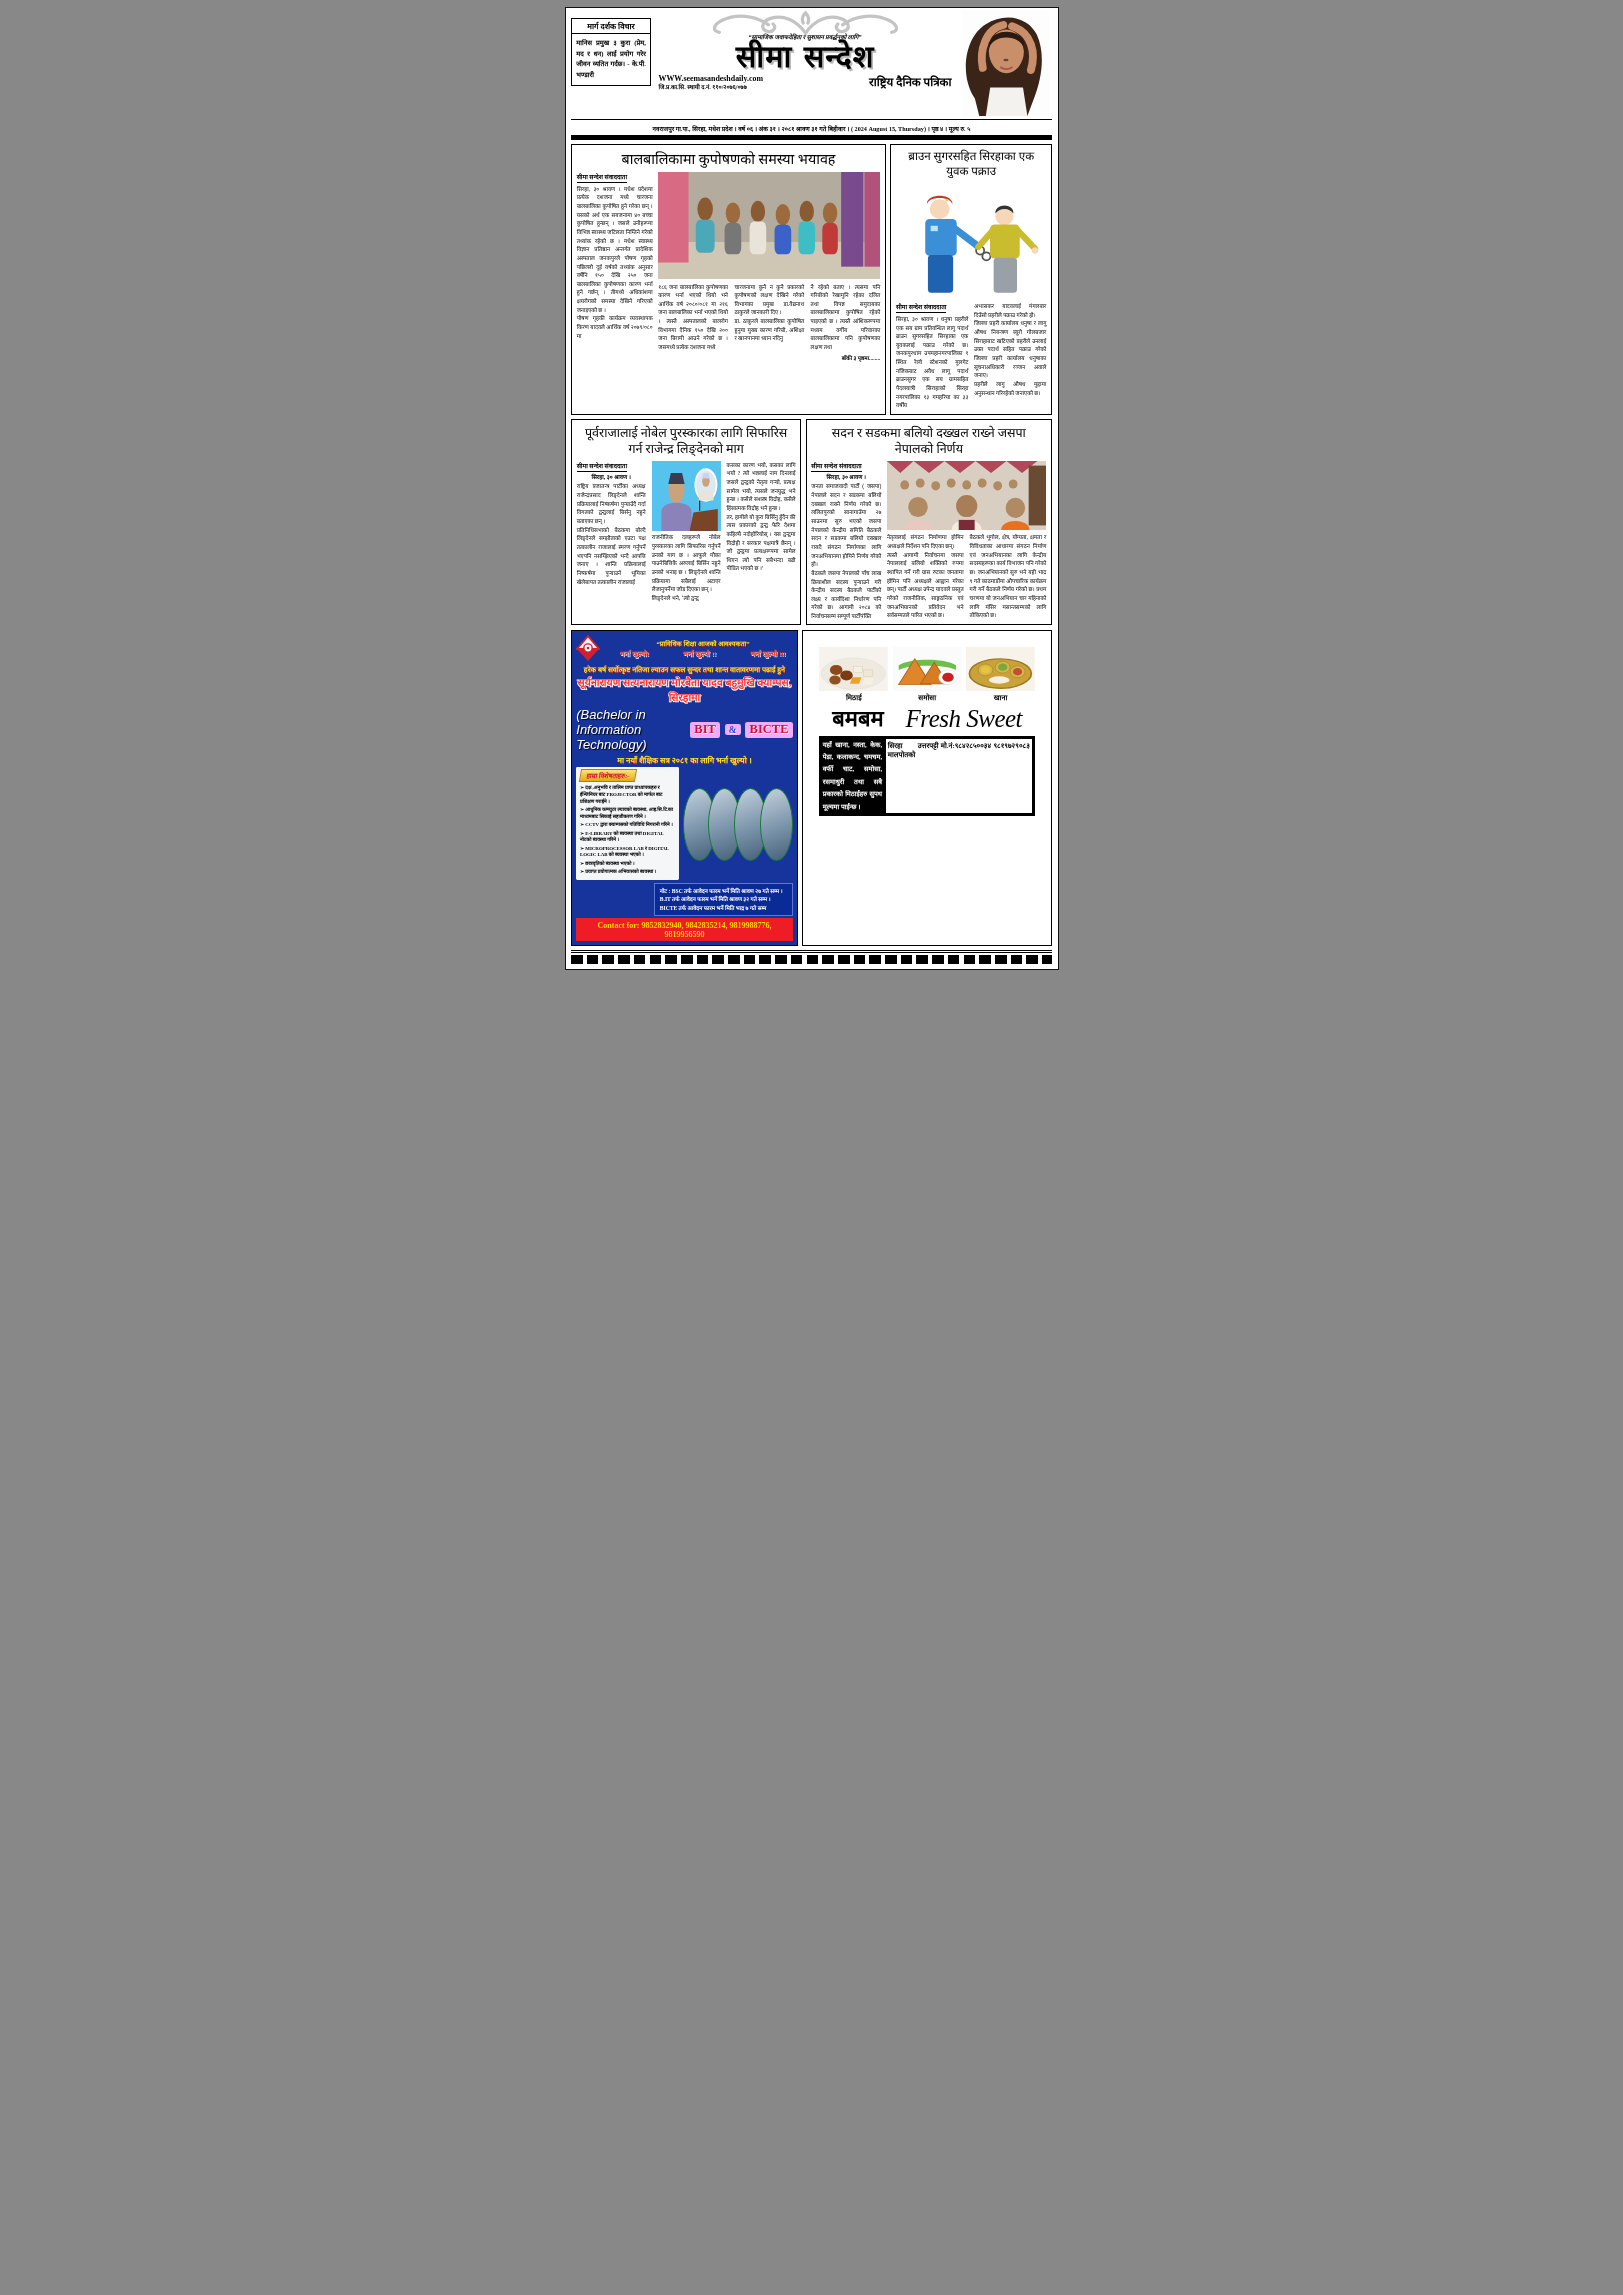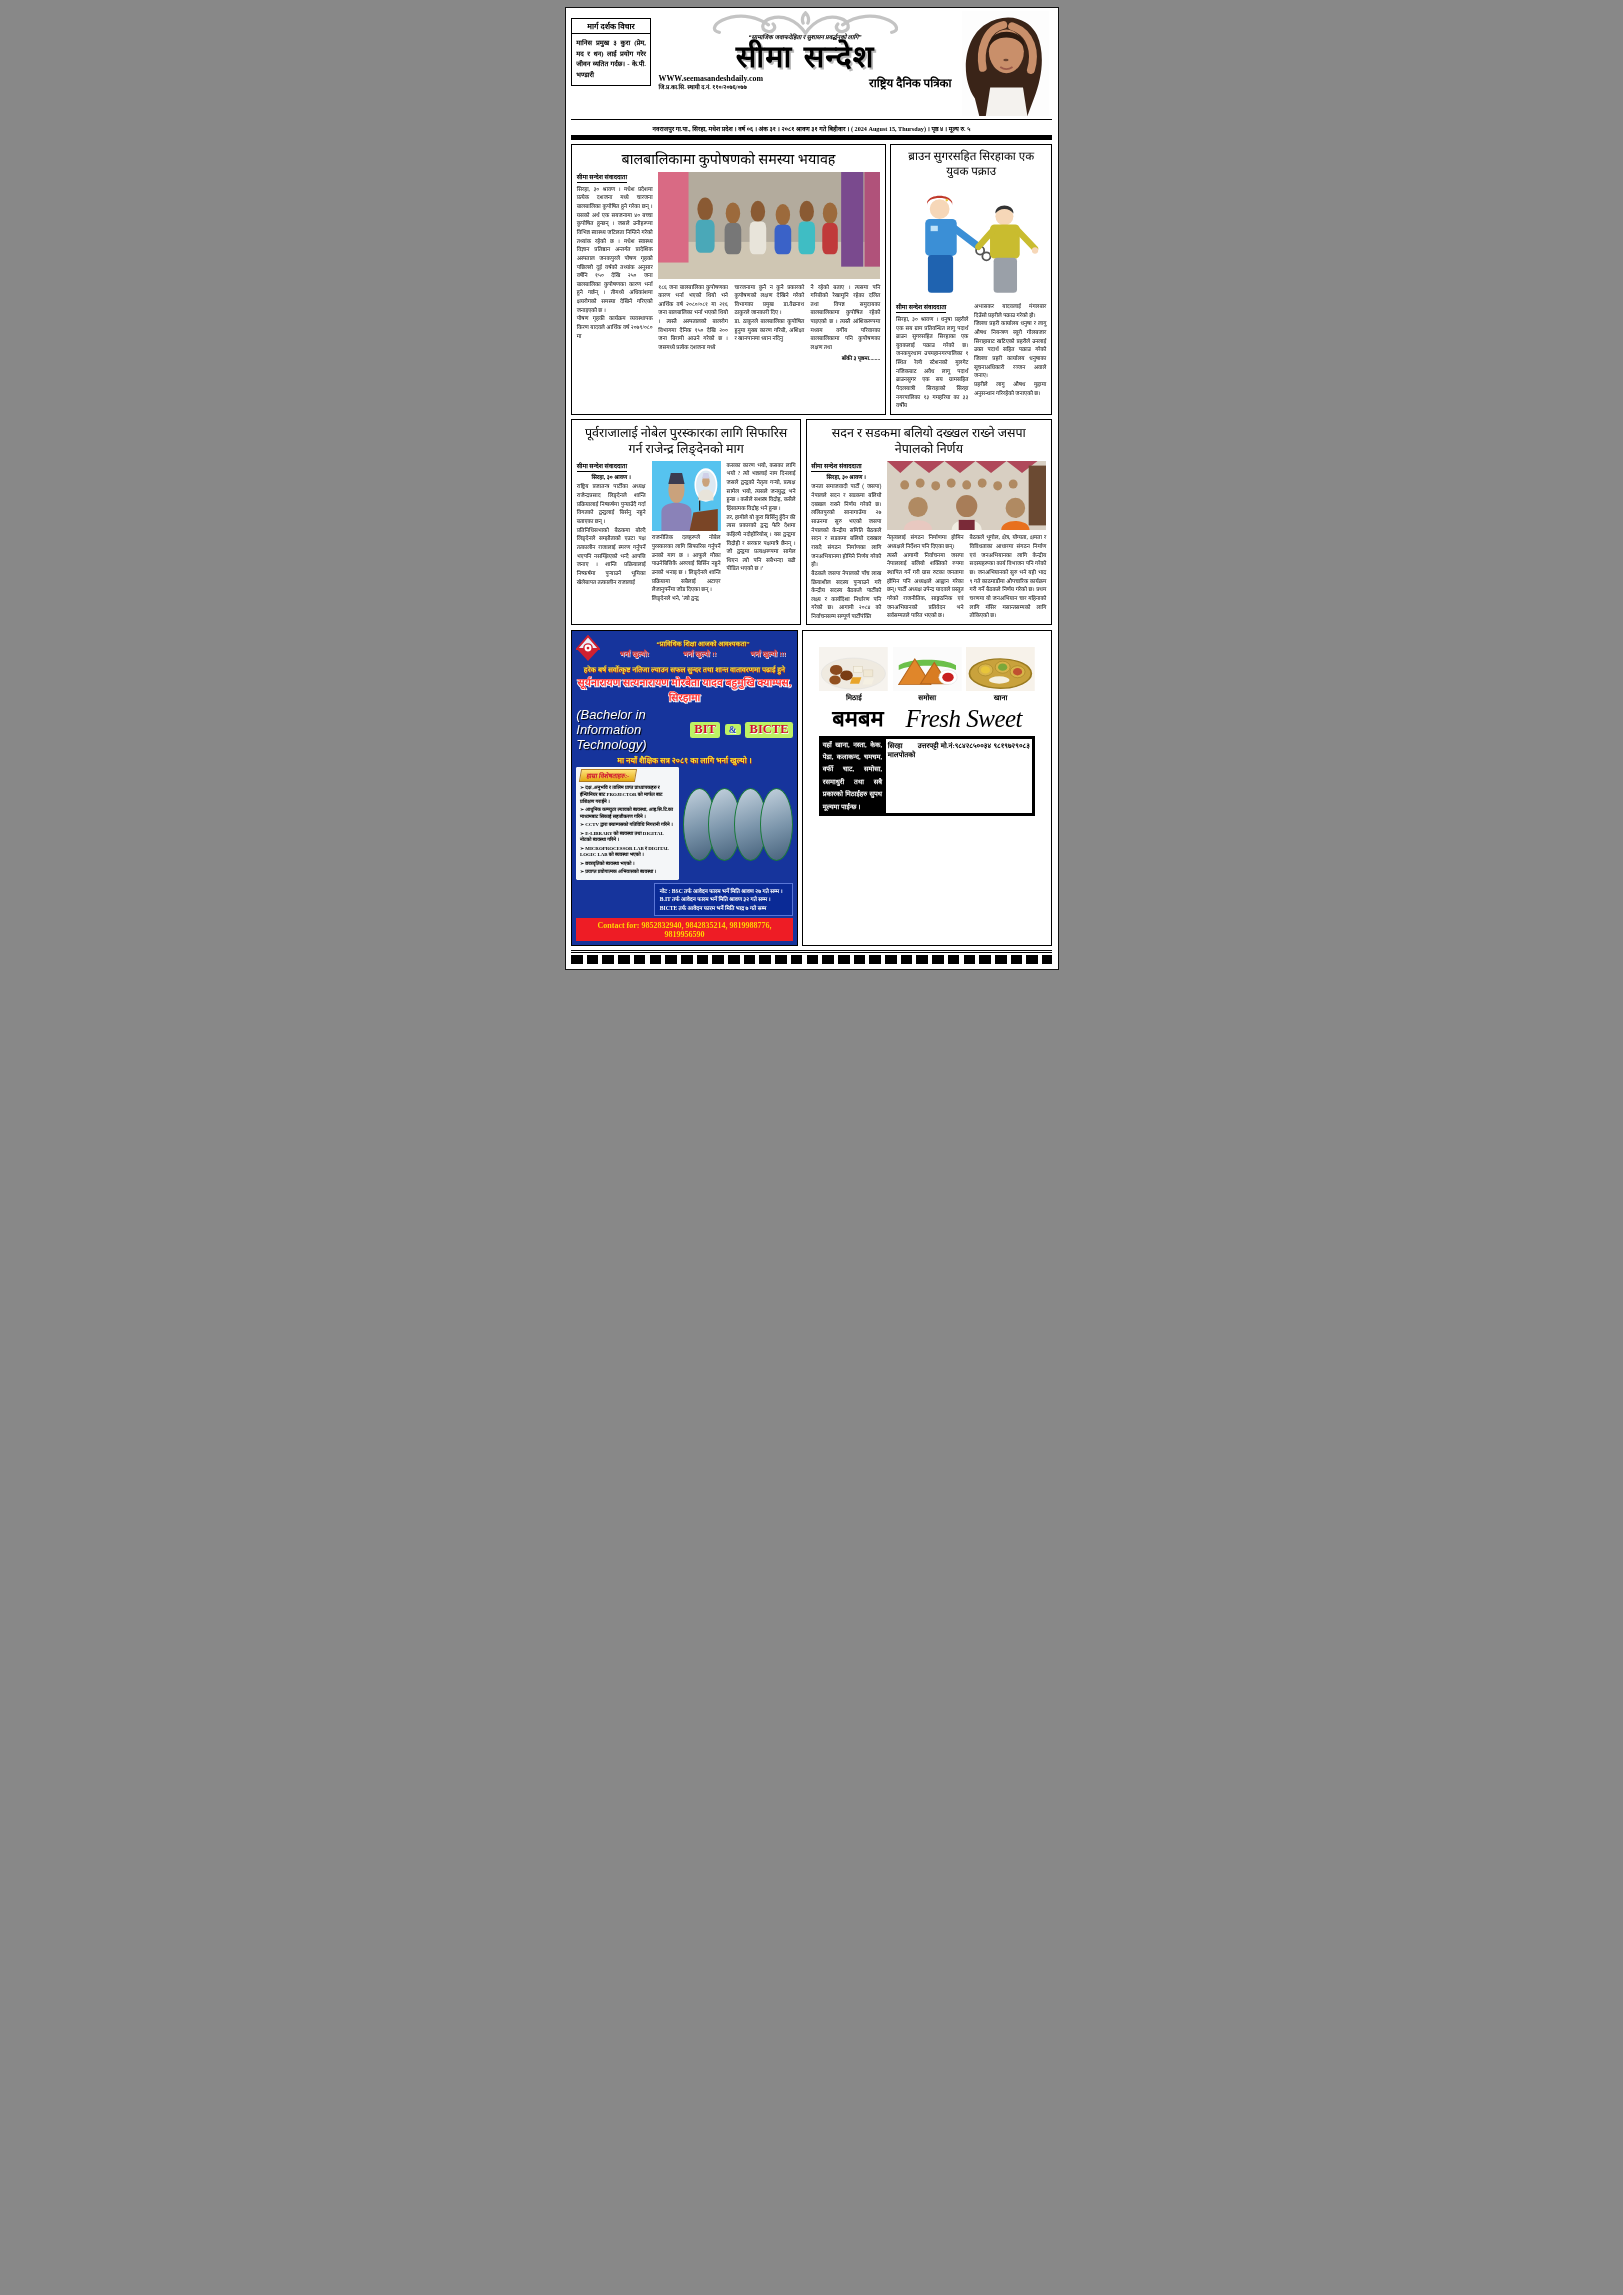--- a/index.html
+++ b/index.html
@@ -10,21 +10,21 @@
   .header { display:grid; grid-template-columns:80px 1fr 93px; gap:4.6px; }
   .guide-box { border:1.4px solid #000; margin-top:6.5px; align-self:start; }
   .guide-title { text-align:center; font-weight:bold; font-size:7.9px; padding:2.3px 1.9px; border-bottom:1.9px solid #000; }
   .guide-body { padding:3.7px 4.2px 4.6px; font-size:6.7px; font-weight:bold; text-align:justify; line-height:1.6; white-space:pre-line; }
 
   .masthead { text-align:center; position:relative; }
   .ornament { width:241px; height:25px; display:block; margin:0 auto -2.8px; }
   .tagline { font-size:6px; font-weight:bold; font-style:italic; }
   .mast-title { font-size:30.5px; font-weight:900; margin:0; line-height:1.05; letter-spacing:0.9px;
                 font-family:"DejaVu Sans", sans-serif; text-shadow:1.9px 1.9px 0 #b9b9b9; }
-  .mast-bottom { display:flex; justify-content:space-between; align-items:center; padding:0.9px 2.8px 0; }
+  .mast-bottom { display:flex; justify-content:space-between; align-items:flex-start; padding:0.9px 2.8px 0; }
   .website { font-size:7.9px; font-weight:bold; }
   .registration { font-size:6px; font-weight:bold; text-align:left; }
   .subtitle { font-size:11.6px; font-weight:900; }
   .model-photo { width:93px; height:105px; overflow:hidden; }
   .model-photo svg { width:100%; height:100%; }
 
   
   .dateline { border-top:1.4px solid #000; margin-top:2.8px; padding:3.7px 0 2.8px; text-align:center; font-weight:bold; font-size:6.2px; }
   .thick-rule { height:4.2px; background:#000; margin-bottom:4.6px; }
 
@@ -61,21 +61,21 @@
   .ca-logo { width:24px; height:27px; flex:0 0 auto; }
   .ca-head { flex:1; }
   .ca-quote { color:#ffe12b; font-weight:bold; font-size:6.7px; text-align:center; text-shadow:0.5px 0.5px 0 #8a1010; }
   .ca-enroll { display:flex; justify-content:space-between; padding:1.4px 6.5px 0; }
   .ca-enroll span { color:#e8362b; font-weight:900; font-size:7px; text-shadow:0.5px 0.5px 0 #ffffff; }
   .ca-line1 { color:#ffe12b; font-weight:bold; font-size:7.2px; text-align:center; text-shadow:0.5px 0.5px 0 #b02020; }
   .ca-name { color:#ff2f2f; font-weight:900; font-size:10.6px; line-height:1.35; text-align:center;
              text-shadow:-0.5px -0.5px 0 #fff, 0.5px -0.5px 0 #fff, -0.5px 0.5px 0 #fff, 0.9px 0.9px 0 #fff; }
   .ca-program { display:flex; justify-content:center; align-items:center; gap:4.6px; }
   .ca-prog-en { color:#fff; font-weight:400; font-style:italic; font-size:13px; text-shadow:0.9px 0.9px 0.9px #000; font-family:"Liberation Sans", sans-serif; }
-  .ca-board { background:#bef264; border-radius:2.3px; padding:0.5px 4.2px; color:#d01030; font-weight:900; font-size:12.5px;
+  .ca-board { background:#f0abfc; border-radius:2.3px; padding:0.5px 4.2px; color:#d01030; font-weight:900; font-size:12.5px;
               text-shadow:0.5px 0.5px 0 #fff; font-family:"Liberation Serif", serif; }
   .ca-amp { color:#2743c9; font-size:9.3px; }
   .ca-session { color:#ffe12b; font-weight:900; font-size:7.9px; text-align:center; text-shadow:0.5px 0.5px 0 #b02020; }
   .ca-mid { display:flex; gap:3.7px; }
   .ca-features { background:#f4f6f8; color:#000; flex:1.15; padding:2.3px 3.7px 3.2px; border-radius:1.4px; }
   .ca-feat-title { display:inline-block; background:linear-gradient(#ffe37a,#e3a913); color:#d01030; font-weight:900;
                    font-size:6.5px; padding:0.9px 5.6px; transform:skewX(-10deg); border:0.5px solid #b07a20; margin-bottom:1.9px; }
   .ca-features ul { margin:0; padding:0; list-style:none; }
   .ca-features li { font-size:4.9px; font-weight:bold; line-height:1.4; margin:1.4px 0; }
   .ca-features li::before { content:"➢ "; color:#222; }

